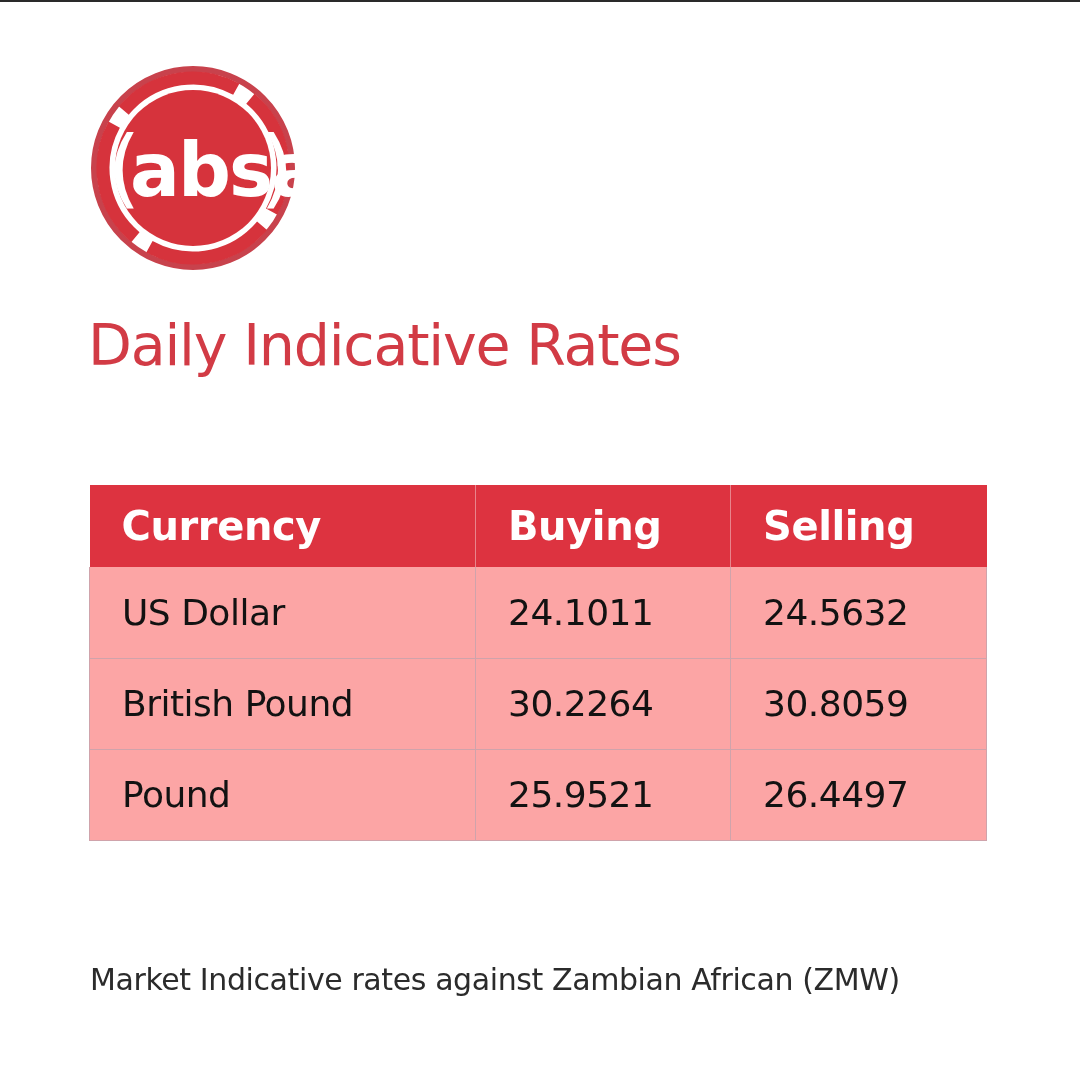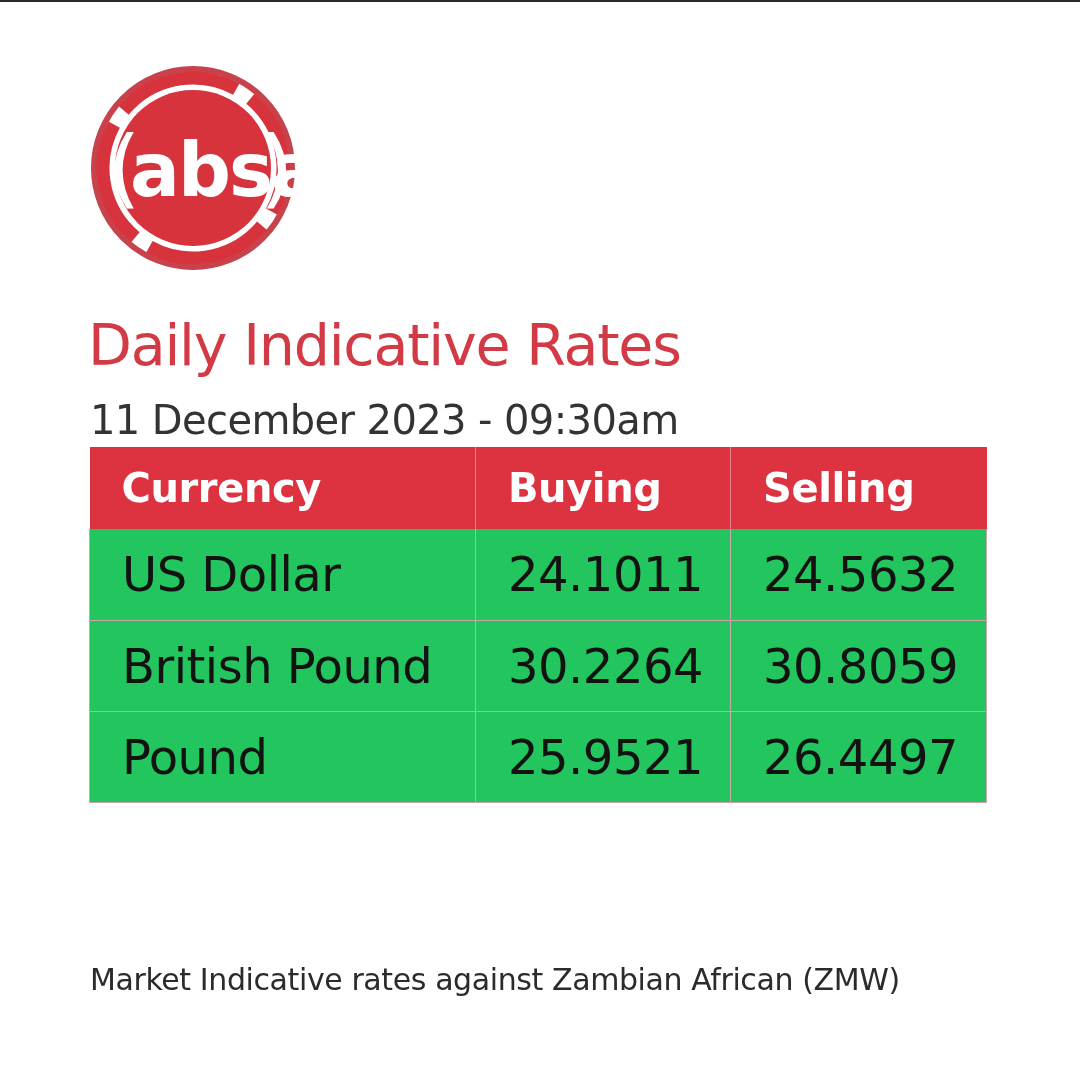--- a/index.html
+++ b/index.html
@@ -81,21 +81,21 @@
     color: #333333;
     letter-spacing: -0.6px;
     line-height: 1.1;
     white-space: nowrap;
   }
 
   
   .rates-table {
     position: absolute;
     left: 89px;
-    top: 447px;
+    top: 485px;
     width: 897px;
     border-collapse: collapse;
     table-layout: fixed;
   }
   .rates-table col.c-currency { width: 386px; }
   .rates-table col.c-buying   { width: 255px; }
   .rates-table col.c-selling  { width: 256px; }
 
   .rates-table thead th {
     background: #DD3340;
@@ -106,24 +106,24 @@
     text-align: left;
     padding: 18px 0 18px 32px;
     height: 53px;
     letter-spacing: -0.4px;
     border-right: 1px solid #e8848c;
     box-sizing: border-box;
   }
   .rates-table thead th:last-child { border-right: none; }
 
   .rates-table tbody td {
-    background: #22c55e;
+    background: #fca5a5;
     color: #121212;
     font-family: "DejaVu Sans", sans-serif;
-    font-size: 48px;
+    font-size: 36px;
     font-weight: 400;
     text-align: left;
     padding: 0 0 0 32px;
     height: 91px;
     letter-spacing: -0.5px;
     border: 1px solid #cfa3ab;
     box-sizing: border-box;
     white-space: nowrap;
     overflow: hidden;
   }
@@ -163,21 +163,20 @@
 
       <circle cx="105" cy="106" r="78" fill="#D6333C"></circle>
 
       <text class="logo-paren" x="19" y="135">(</text>
       <text class="logo-word" x="42" y="134">absa</text>
       <text class="logo-paren" x="172" y="135">)</text>
     </svg>
   </div>
 
   <div class="title">Daily Indicative Rates</div>
-  <div class="subtitle">11 December 2023 - 09:30am</div>
 
   <table class="rates-table">
     <colgroup>
       <col class="c-currency">
       <col class="c-buying">
       <col class="c-selling">
     </colgroup>
     <thead>
       <tr>
         <th>Currency</th>

